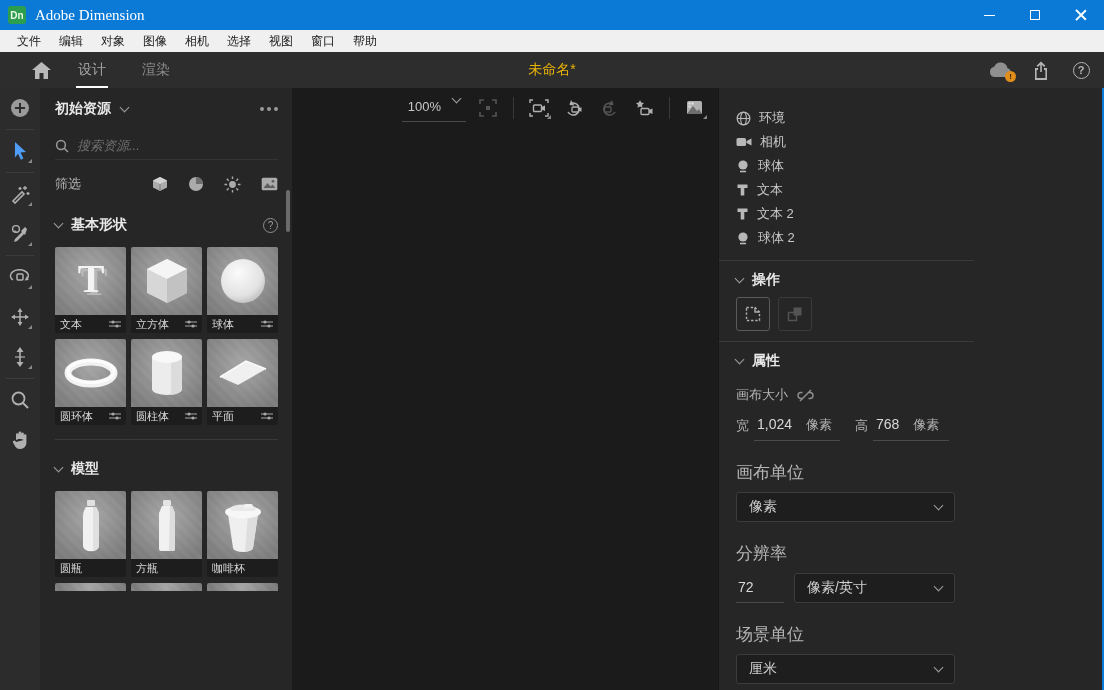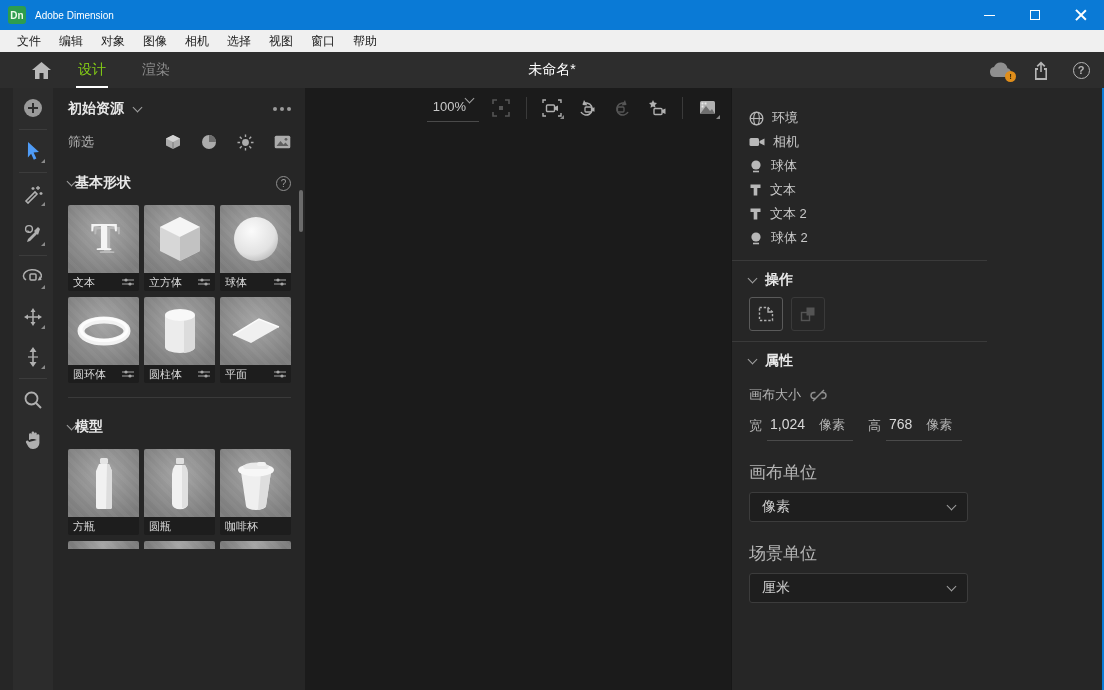--- a/index.html
+++ b/index.html
@@ -5,51 +5,51 @@
   * { margin:0; padding:0; box-sizing:border-box; }
   html,body { width:1104px; height:690px; overflow:hidden; background:#1b1b1b;
     font-family:"Liberation Sans","DejaVu Sans",sans-serif; }
   .window { position:relative; width:1104px; height:690px; background:#262626; overflow:hidden; }
 
   
   .titlebar { position:absolute; left:0; top:0; width:1104px; height:30px; background:#0a7ad6;
     display:flex; align-items:center; color:#fff; }
   .dn-logo { width:18px; height:18px; margin-left:8px; border-radius:3px; background:#2d9d4e;
     color:#eafbe9; font-size:10px; font-weight:bold; display:flex; align-items:center; justify-content:center; }
-  .app-title { margin-left:9px; font-size:10px; }
+  .app-title { margin-left:9px; font-size:15px;font-family:Liberation Serif, serif; }
   .win-controls { margin-left:auto; display:flex; height:30px; }
   .win-btn { width:46px; height:30px; display:flex; align-items:center; justify-content:center; color:#fff; font-size:13px; }
   .glyph-min { width:11px; height:1px; background:#fff; display:block; }
   .glyph-max { width:10px; height:10px; border:1px solid #fff; display:block; }
   .glyph-close { position:relative; width:12px; height:12px; display:block; }
   .glyph-close:before,.glyph-close:after { content:""; position:absolute; left:5px; top:-1px; width:1.5px; height:14px; background:#fff; }
   .glyph-close:before { transform:rotate(45deg); } .glyph-close:after { transform:rotate(-45deg); }
 
   
   .menubar { position:absolute; left:0; top:30px; width:1104px; height:22px; background:#f0f0f0;
     display:flex; align-items:center; padding-left:8px; }
   .menu-item { font-size:12px; color:#1a1a1a; padding:2px 9px; }
 
   
   .appbar { position:absolute; left:0; top:52px; width:1104px; height:36px; background:#2d2d2d;
     display:flex; align-items:center; }
   .home-btn { width:38px; height:36px; margin-left:22px; display:flex; align-items:center; justify-content:center; }
   .tab { position:relative; height:36px; display:flex; align-items:center; padding:0 18px; font-size:14px; color:#8f8f8f; }
-  .tab.active { color:#84cc16;font-family:Liberation Serif, serif; }
+  .tab.active { color:#a3a3a3;font-family:Liberation Serif, serif; }
   .tab.active:after { content:""; position:absolute; left:16px; right:16px; bottom:0; height:2px; background:#fff; }
-  .doc-title { position:absolute; left:50%; transform:translateX(-50%); color:#ffffff; font-size:14px; }
+  .doc-title { position:absolute; left:50%; transform:translateX(-50%); color:#eab308; font-size:14px; }
   .appbar-right { position:absolute; right:10px; display:flex; align-items:center; gap:14px; }
   .appbar-icon { width:26px; height:26px; display:flex; align-items:center; justify-content:center; position:relative; }
   .warn-badge { position:absolute; right:-2px; bottom:1px; width:11px; height:11px; border-radius:50%;
     background:#e08e1b; color:#3a2a00; font-size:8px; font-weight:bold; display:flex; align-items:center; justify-content:center; }
   .help-circle { width:17px; height:17px; border:1.4px solid #b5b5b5; border-radius:50%;
     color:#b5b5b5; font-size:11px; font-weight:bold; display:flex; align-items:center; justify-content:center; }
 
   
-  .main { position:absolute; left:13px; top:88px; width:974px; height:602px; display:flex; }
+  .main { position:absolute; left:0; top:88px; width:974px; height:602px; display:flex; }
 
   
   .tools { width:40px; background:#2c2c2c; display:flex; flex-direction:column; align-items:center; flex-shrink:0; }
   .tool { position:relative; width:40px; height:40px; display:flex; align-items:center; justify-content:center; }
   .tool .flyout { position:absolute; right:8px; bottom:8px; width:0; height:0;
     border-left:4px solid transparent; border-bottom:4px solid #8a8a8a; }
   .tool-divider { width:28px; height:1px; background:#3c3c3c; margin:1px 0; }
 
   
   .assets { width:252px; background:#262626; flex-shrink:0; position:relative; overflow:hidden;
@@ -59,21 +59,21 @@
   .chev { width:7px; height:7px; border-right:1.6px solid #a0a0a0; border-bottom:1.6px solid #a0a0a0;
     transform:rotate(45deg); display:inline-block; margin-top:-4px; }
   .more-dots { margin-left:auto; display:flex; gap:3px; }
   .more-dots i { width:4px; height:4px; border-radius:50%; background:#9a9a9a; }
   .search-row { margin-top:18px; height:24px; display:flex; align-items:center; gap:8px;
     border-bottom:1px solid #333; padding-bottom:4px; }
   .search-ph { font-size:13px; font-style:italic; color:#6f6f6f; }
   .filter-row { margin-top:12px; height:24px; display:flex; align-items:center; }
   .filter-label { font-size:13px; color:#b5b5b5; }
   .filter-icons { margin-left:auto; display:flex; gap:20px; align-items:center; }
-  .section-header { margin-top:20px; display:flex; align-items:center; }
+  .section-header { margin-top:20px; display:flex; align-items:center; gap:9px; }
   .section-title { font-size:14px; font-weight:bold; color:#e8e8e8; }
   .q-circle { margin-left:auto; width:15px; height:15px; border:1.2px solid #8f8f8f; border-radius:50%;
     color:#9c9c9c; font-size:10px; display:flex; align-items:center; justify-content:center; }
   .tile-grid { margin-top:13px; display:flex; flex-wrap:wrap; gap:6px 5px; }
   .tile { width:71px; }
   .thumb { width:71px; height:68px; border-radius:2px 2px 0 0; position:relative; overflow:hidden;
     background:
       repeating-linear-gradient(45deg, rgba(255,255,255,.035) 0 4px, rgba(0,0,0,0) 4px 8px),
       radial-gradient(circle at 50% 38%, #a6a6a6, #7c7c7c 85%); }
   .thumb svg { position:absolute; left:50%; top:50%; transform:translate(-50%,-50%); }
@@ -81,21 +81,21 @@
     padding:0 5px; border-radius:0 0 2px 2px; }
   .tile-name { font-size:11px; color:#dcdcdc; }
   .tile-cfg { margin-left:auto; }
   .h-divider { height:1px; background:#3a3a3a; margin-top:14px; }
   .lp-scrollbar { position:absolute; right:2px; top:102px; width:4px; height:42px; border-radius:2px; background:#6b6b6b; }
 
   
   .canvas { flex:1; background:#1b1b1b; position:relative; }
   .canvas-toolbar { position:absolute; top:0; right:0; height:40px; display:flex; align-items:center;
     gap:9px; padding-right:10px; }
-  .zoom-ctl { display:flex; border-bottom:1px solid #4a4a4a; padding:4px 6px 7px 6px;margin-left:44px; }
+  .zoom-ctl { display:flex; gap:12px; border-bottom:1px solid #4a4a4a; padding:4px 6px 7px 6px;margin-left:44px; }
   .zoom-val { color:#c8c8c8; font-size:13px; }
   .ct-icon { width:26px; height:26px; display:flex; align-items:center; justify-content:center; position:relative; }
   .ct-sep { width:1px; height:22px; background:#3a3a3a; margin:0 3px; }
   .ct-flyout { position:absolute; right:1px; bottom:2px; width:0; height:0;
     border-left:4px solid transparent; border-bottom:4px solid #8a8a8a; }
 
   
   .rightpanel { width:256px; background:#262626; border-left:1px solid #171717; flex-shrink:0;
     padding:10px 19px 0 17px; position:relative; }
   .rp-section-header { display:flex; align-items:center; gap:9px; margin-bottom:4px; }
@@ -265,20 +265,27 @@
     <div class="assets">
       <div class="panel-header">
         <span class="panel-title">初始资源</span>
         <span class="chev" style="margin-left:10px"></span>
         <span class="more-dots">
             <i></i>
             <i></i>
             <i></i>
           </span>
       </div>
+      <div class="search-row">
+        <svg width="14" height="14" viewBox="0 0 14 14">
+          <circle cx="6" cy="6" r="4.4" fill="none" stroke="#9a9a9a" stroke-width="1.5"></circle>
+          <path d="M9.2 9.2 L13 13" stroke="#9a9a9a" stroke-width="1.5"></path>
+        </svg>
+        <span class="search-ph">搜索资源...</span>
+      </div>
       <div class="filter-row">
         <span class="filter-label">筛选</span>
         <span class="filter-icons">
           <svg width="16" height="16" viewBox="0 0 16 16">
             <path d="M8 1 L15 4.5 V11.5 L8 15 L1 11.5 V4.5 Z" fill="#ababab"></path>
             <path d="M8 1 L15 4.5 L8 8 L1 4.5 Z" fill="#d2d2d2"></path>
             <path d="M8 8 V15" stroke="#7a7a7a" stroke-width="1"></path>
           </svg>
           <svg width="16" height="16" viewBox="0 0 16 16">
             <circle cx="8" cy="8" r="7" fill="#ababab"></circle>
@@ -423,41 +430,41 @@
 
       <div class="section-header">
         <span class="chev"></span>
         <span class="section-title">模型</span>
       </div>
 
       <div class="tile-grid">
 
         <div class="tile">
           <div class="thumb">
+            <svg width="20" height="54" viewBox="0 0 20 54">
+              <rect x="6" y="2" width="8" height="6" rx="1" fill="#dfdfdf"></rect>
+              <path d="M5 9 h10 q3 4 3 9 v30 a6 4 0 0 1 -16 0 V18 q0-5 3-9 Z" fill="#f1f1f1"></path>
+              <path d="M12 9 h3 q3 4 3 9 v30 a6 4 0 0 1 -6 4 Z" fill="#e0e0e0"></path>
+            </svg>
+          </div>
+          <div class="tile-label">
+              <span class="tile-name">圆瓶</span>
+            </div>
+        </div>
+
+        <div class="tile">
+          <div class="thumb">
             <svg width="30" height="54" viewBox="0 0 30 54">
               <rect x="11" y="2" width="8" height="6" rx="1.5" fill="#e4e4e4"></rect>
               <path d="M10 8 h10 l3 7 v36 a2 2 0 0 1 -2 2 H9 a2 2 0 0 1 -2-2 V15 Z" fill="#f1f1f1"></path>
               <path d="M18 8 h2 l3 7 v36 a2 2 0 0 1 -2 2 h-4 Z" fill="#dddddd"></path>
             </svg>
           </div>
           <div class="tile-label">
               <span class="tile-name">方瓶</span>
-            </div>
-        </div>
-
-        <div class="tile">
-          <div class="thumb">
-            <svg width="20" height="54" viewBox="0 0 20 54">
-              <rect x="6" y="2" width="8" height="6" rx="1" fill="#dfdfdf"></rect>
-              <path d="M5 9 h10 q3 4 3 9 v30 a6 4 0 0 1 -16 0 V18 q0-5 3-9 Z" fill="#f1f1f1"></path>
-              <path d="M12 9 h3 q3 4 3 9 v30 a6 4 0 0 1 -6 4 Z" fill="#e0e0e0"></path>
-            </svg>
-          </div>
-          <div class="tile-label">
-              <span class="tile-name">圆瓶</span>
             </div>
         </div>
 
         <div class="tile">
           <div class="thumb">
             <svg width="46" height="54" viewBox="0 0 46 54">
               <path d="M8 16 L13 50 a10 4 0 0 0 20 0 L38 16 Z" fill="#efefef"></path>
               <path d="M28 16 h10 L33 50 a10 4 0 0 1 -8 3.5 Z" fill="#dedede"></path>
               <ellipse cx="23" cy="14" rx="18" ry="6.5" fill="#f7f7f7"></ellipse>
               <path d="M10 11 a13 4.5 0 0 1 26 0 l-2 2 H12 Z" fill="#eaeaea"></path>
@@ -638,20 +645,30 @@
       </div>
 
       <div class="field-group">
         <div class="field-label">画布单位</div>
         <div class="select">
           <span class="sel-val">像素</span>
           <span class="chev"></span>
         </div>
       </div>
 
+      <div class="field-group">
+        <div class="field-label">分辨率</div>
+        <div class="res-row">
+          <div class="res-input"><span>72</span></div>
+          <div class="select res-select">
+            <span class="sel-val">像素/英寸</span>
+            <span class="chev"></span>
+          </div>
+        </div>
+      </div>
 
       <div class="field-group">
         <div class="field-label">场景单位</div>
         <div class="select">
           <span class="sel-val">厘米</span>
           <span class="chev"></span>
         </div>
       </div>
 
     </div>

